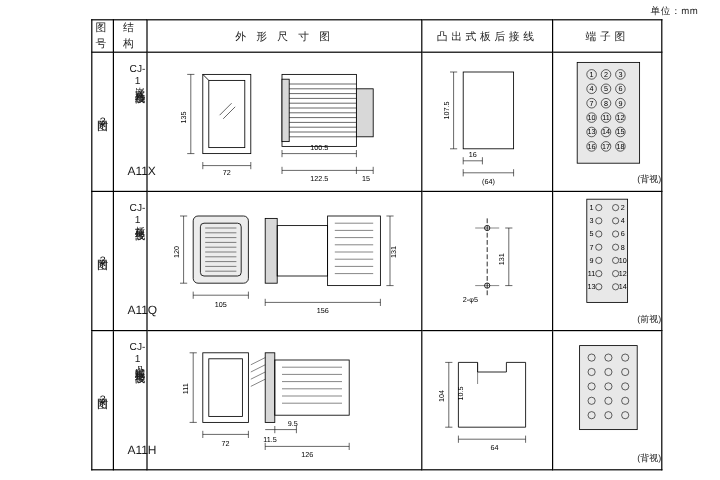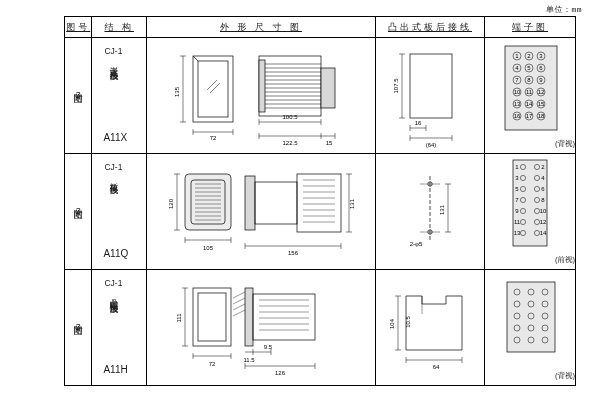--- a/index.html
+++ b/index.html
@@ -1,19 +1,19 @@
 <!DOCTYPE html>
 <html><head>
 <meta charset="utf-8">
 <style>
   html,body{margin:0;padding:0;background:#ffffff;}
   body{width:600px;height:400px;font-family:"Liberation Sans","DejaVu Sans",sans-serif;color:#1a1a1a;overflow:hidden;}
   .page{position:relative;width:600px;height:400px;}
-  .unit{position:absolute;right:18px;top:4px;font-size:8px;letter-spacing:0.5px;font-family:Liberation Mono, monospace;}
-  table.main{position:absolute;left:64px;top:16px;border-collapse:collapse;width:512px;height:368px;text-decoration:underline;}
+  .unit{position:absolute;right:18px;top:4px;font-size:8px;letter-spacing:0.5px;}
+  table.main{position:absolute;left:76px;top:16px;border-collapse:collapse;width:476px;height:368px;}
   table.main td{border:1px solid #000;padding:0;vertical-align:middle;text-align:center;}
   .hdr td{height:20px;font-size:9px;letter-spacing:3px;}
   .c1{width:28px;}
   .c2{width:58px;}
   .c3{width:228px;border-radius:10px;}
   .c4{width:108px;}
   .c5{width:90px;}
   .vcell{font-size:9px;line-height:12px;}
   .vtxt{writing-mode:vertical-rl;text-orientation:upright;letter-spacing:2px;display:inline-block;}
   .struct{position:relative;height:100%;}

